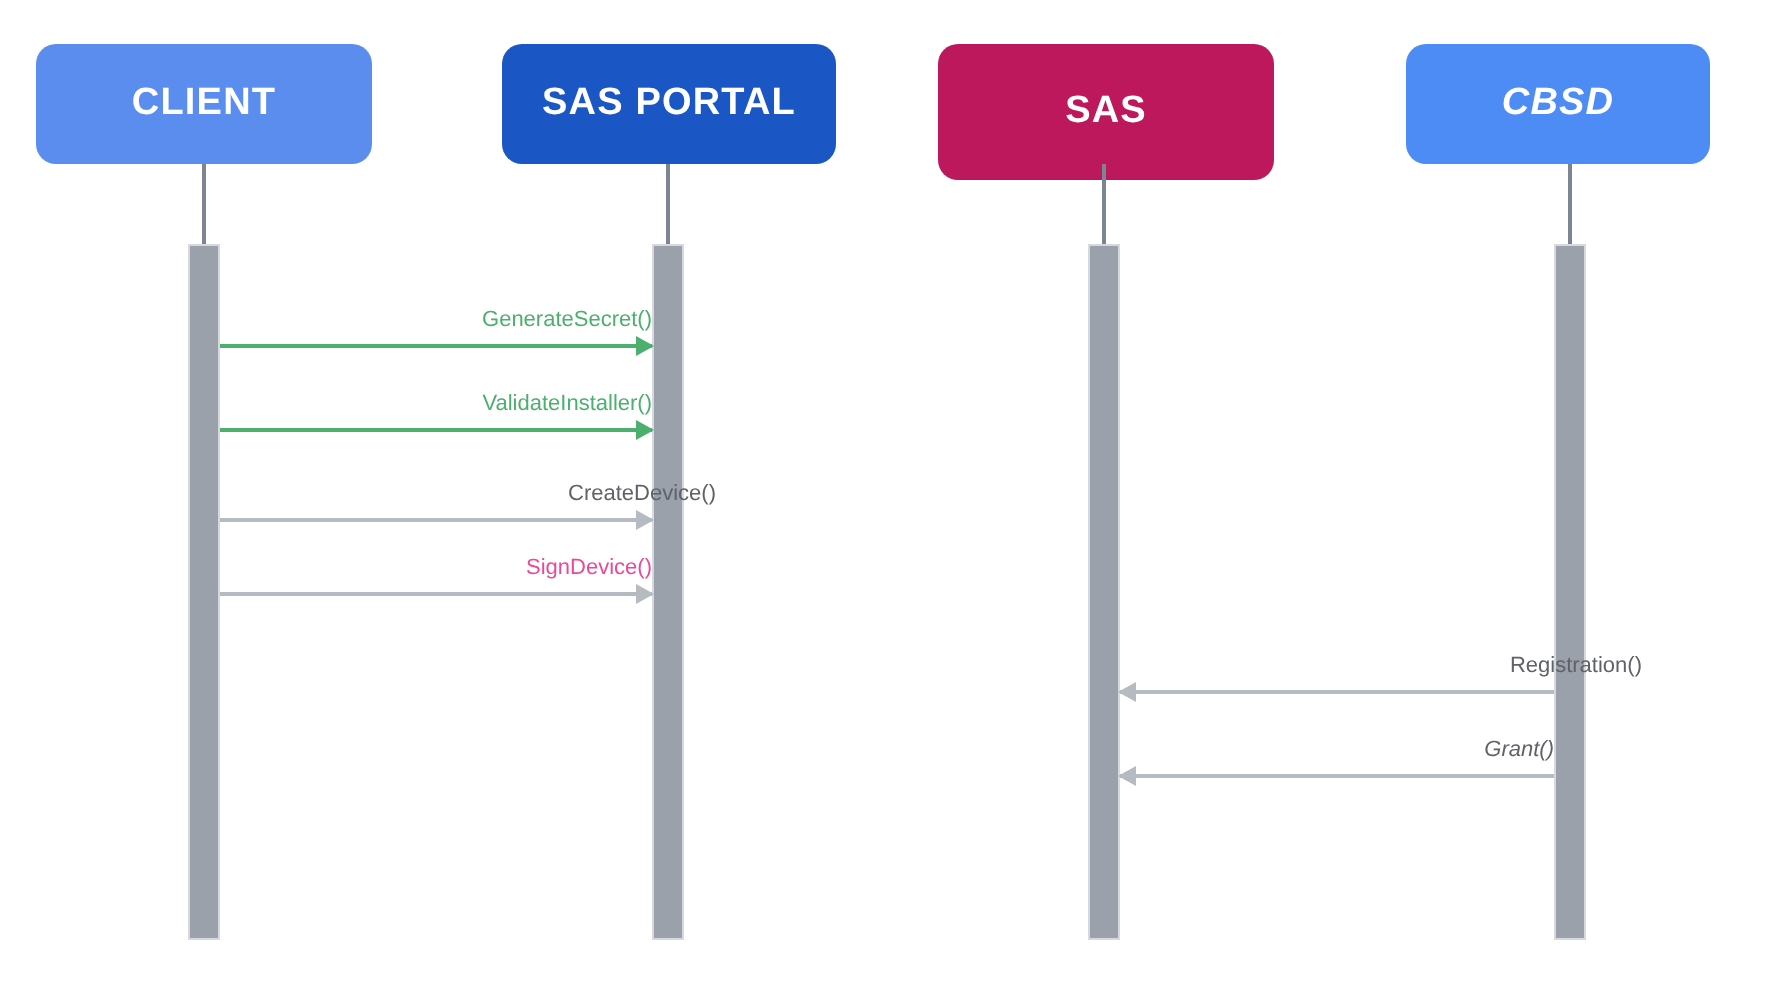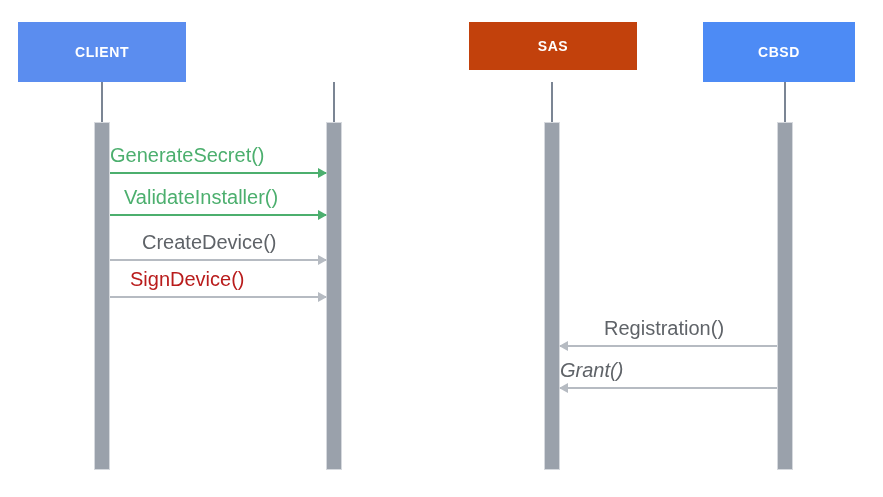--- a/index.html
+++ b/index.html
@@ -14,26 +14,26 @@
     position: relative;
     width: 883px;
     height: 497px;
     background: #ffffff;
     overflow: hidden;
   }
 
   
   .participant-box {
     position: absolute;
-    border-radius: 0;
+    border-radius: 10px;
     display: flex;
     align-items: center;
     justify-content: center;
     color: #ffffff;
-    font-size: 14px;
+    font-size: 19px;
     font-weight: bold;
     letter-spacing: 0.6px;
     box-sizing: border-box;
     user-select: none;
   }
 
   
   .lifeline-stem {
     position: absolute;
     width: 2px;
@@ -58,22 +58,22 @@
     position: absolute;
     left: 0;
     top: 0;
     height: 2px;
     width: 100%;
   }
   .message-label {
     position: absolute;
     left: 0;
     width: 100%;
-    text-align: left;
-    font-size: 20px;
+    text-align: right;
+    font-size: 11px;
     white-space: nowrap;
     bottom: 6px;
     line-height: 1.1;
     user-select: none;
   }
   .arrowhead {
     position: absolute;
     width: 0;
     height: 0;
     top: -4px;
@@ -92,24 +92,27 @@
   }
 </style>
 </head>
 <body>
 
 <div id="diagram">
 
   <div class="participant-box" style="left: 18px; top: 22px; width: 168px; height: 60px; background: rgb(91, 141, 239); color: rgb(255, 255, 255);">
     <span>CLIENT</span>
   </div>
-  <div class="participant-box" style="left: 469px; top: 22px; width: 168px; height: 48px; background: #c2410c; color: rgb(255, 255, 255);">
+  <div class="participant-box" style="left: 251px; top: 22px; width: 167px; height: 60px; background: rgb(26, 86, 196); color: rgb(255, 255, 255);">
+    <span>SAS PORTAL</span>
+  </div>
+  <div class="participant-box" style="left: 469px; top: 22px; width: 168px; height: 68px; background: #be185d; color: rgb(255, 255, 255);">
     <span>SAS</span>
   </div>
-  <div class="participant-box" style="left: 703px; top: 22px; width: 152px; height: 60px; background: rgb(77, 139, 245); color: rgb(255, 255, 255);">
+  <div class="participant-box" style="left: 703px; top: 22px; width: 152px; height: 60px; background: rgb(77, 139, 245); color: rgb(255, 255, 255); font-style: italic;">
     <span>CBSD</span>
   </div>
 
   <div class="lifeline-stem" style="left: 101px; top: 82px; height: 40px; background: rgb(123, 133, 148);"></div>
   <div class="lifeline-stem" style="left: 333px; top: 82px; height: 40px; background: rgb(123, 133, 148);"></div>
   <div class="lifeline-stem" style="left: 551px; top: 82px; height: 40px; background: rgb(123, 133, 148);"></div>
   <div class="lifeline-stem" style="left: 784px; top: 82px; height: 40px; background: rgb(123, 133, 148);"></div>
 
   <div class="activation-bar" style="left: 94px; top: 122px; height: 348px; background: rgb(154, 161, 171); border-color: rgb(214, 217, 222);"></div>
   <div class="activation-bar" style="left: 326px; top: 122px; height: 348px; background: rgb(154, 161, 171); border-color: rgb(214, 217, 222);"></div>
@@ -117,35 +120,35 @@
   <div class="activation-bar" style="left: 777px; top: 122px; height: 348px; background: rgb(154, 161, 171); border-color: rgb(214, 217, 222);"></div>
 
   <div class="message" style="left: 110px; top: 172px; width: 216px;">
     <div class="message-label" style="color: rgb(76, 175, 110);">GenerateSecret()</div>
     <div class="message-line" style="background: rgb(76, 175, 110);">
       <span class="arrowhead right" style="border-left-color: rgb(76, 175, 110);"></span>
     </div>
   </div>
 
   <div class="message" style="left: 110px; top: 214px; width: 216px;">
-    <div class="message-label" style="color: rgb(76, 175, 110); padding-left: 14px;">ValidateInstaller()</div>
+    <div class="message-label" style="color: rgb(76, 175, 110);">ValidateInstaller()</div>
     <div class="message-line" style="background: rgb(76, 175, 110);">
       <span class="arrowhead right" style="border-left-color: rgb(76, 175, 110);"></span>
     </div>
   </div>
 
   <div class="message" style="left: 110px; top: 259px; width: 216px;">
     <div class="message-label" style="color: rgb(95, 99, 104); margin-left: 32px;">CreateDevice()</div>
     <div class="message-line" style="background: rgb(182, 187, 194);">
       <span class="arrowhead right" style="border-left-color: rgb(182, 187, 194);"></span>
     </div>
   </div>
 
   <div class="message" style="left: 110px; top: 296px; width: 216px;">
-    <div class="message-label" style="color: #b91c1c; padding-left: 20px;">SignDevice()</div>
+    <div class="message-label" style="color: #ec4899;">SignDevice()</div>
     <div class="message-line" style="background: rgb(182, 187, 194);">
       <span class="arrowhead right" style="border-left-color: rgb(182, 187, 194);"></span>
     </div>
   </div>
 
   <div class="message" style="left: 560px; top: 345px; width: 217px;">
     <div class="message-label" style="color: rgb(95, 99, 104); margin-left: 44px;">Registration()</div>
     <div class="message-line" style="background: rgb(182, 187, 194);">
       <span class="arrowhead left" style="border-right-color: rgb(182, 187, 194);"></span>
     </div>

